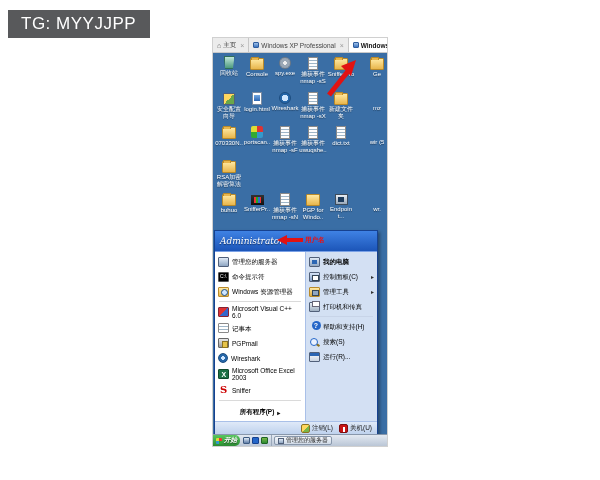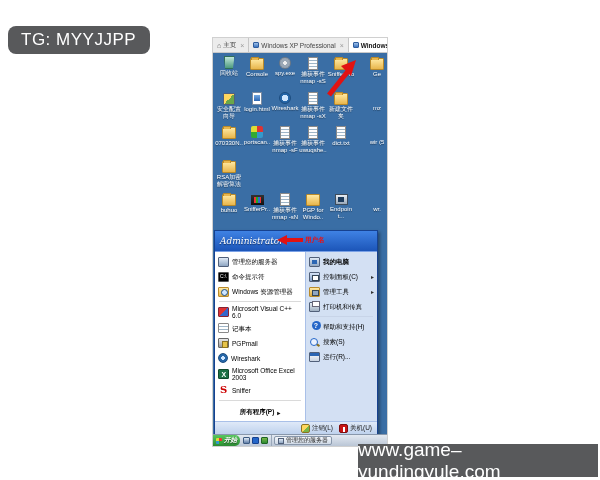--- a/index.html
+++ b/index.html
@@ -1,21 +1,21 @@
 <!DOCTYPE html>
 <html><head>
 <meta charset="utf-8">
 <style>
   * { margin:0; padding:0; box-sizing:border-box; }
   html,body { width:600px; height:480px; background:#fff; font-family:"Liberation Sans", sans-serif; overflow:hidden; }
   .stage { position:relative; width:600px; height:480px; background:#ffffff; }
 
   
   .badge { position:absolute; background:#58595b; color:#fff; display:flex; align-items:center; }
-  .badge.tg { left:8px; top:26px; width:142px; height:28px; font-size:17px; padding-left:13px; letter-spacing:.5px;border-radius:8px; }
+  .badge.tg { left:8px; top:10px; width:142px; height:28px; font-size:17px; padding-left:13px; letter-spacing:.5px; }
   .badge.site { left:358px; top:444px; width:240px; height:33px; font-size:19px; justify-content:center; z-index:50; }
 
   
   .shot { position:absolute; left:212px; top:37px; width:176px; height:410px; background:#fff; border:1px solid #d0d0d0; display:flex; flex-direction:column; }
 
   
   .tabbar { height:15px; background:#e2e2e2; display:flex; align-items:stretch; border-bottom:1px solid #c9c9c9; flex:0 0 auto; overflow:hidden; }
   .tab { display:flex; align-items:center; gap:2px; font-size:6.5px; color:#444; padding:0 4px; border-right:1px solid #c6c6c6; background:#ececec; white-space:nowrap; }
   .tab.active { background:#ffffff; font-weight:bold; color:#111; }
   .tab .tico { width:6px; height:6px; background:linear-gradient(#9fc1e8,#3c74c0); border:1px solid #2f5d9e; border-radius:1px; flex:0 0 auto; }
@@ -367,16 +367,13 @@
         <span class="qi q2"></span>
         <span class="qi q3"></span>
       </div>
       <div class="taskbtn">
         <span class="tbic"></span>
         <span>管理您的服务器</span>
       </div>
     </div>
   </div>
 
-  <div class="badge site">
-    <span>www.game–yundingyule.com</span>
-  </div>
 </div>
 
 </body></html>

